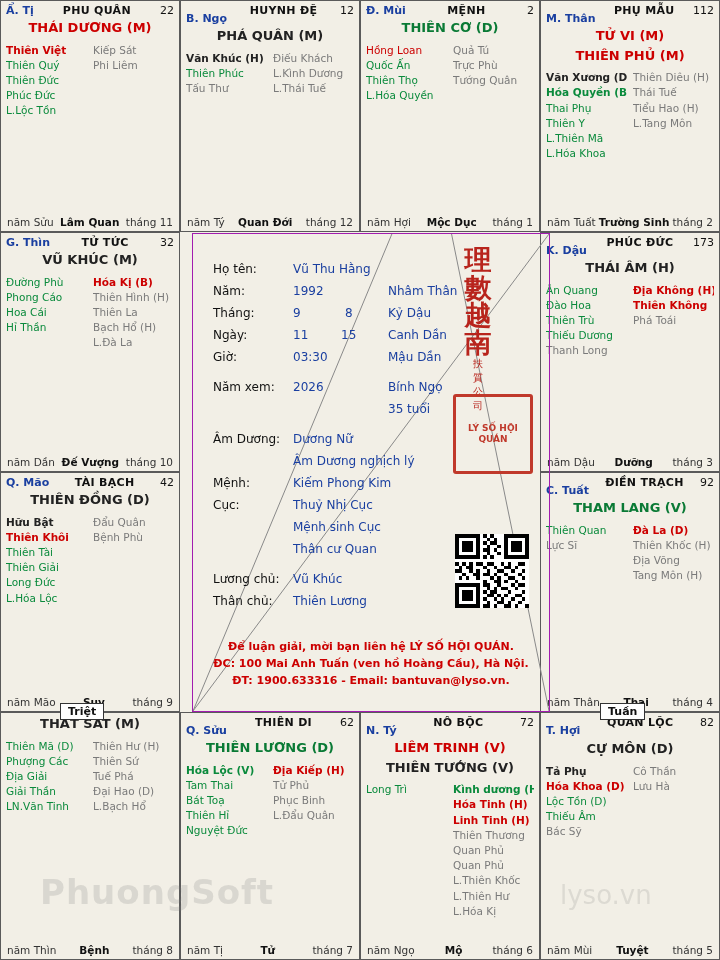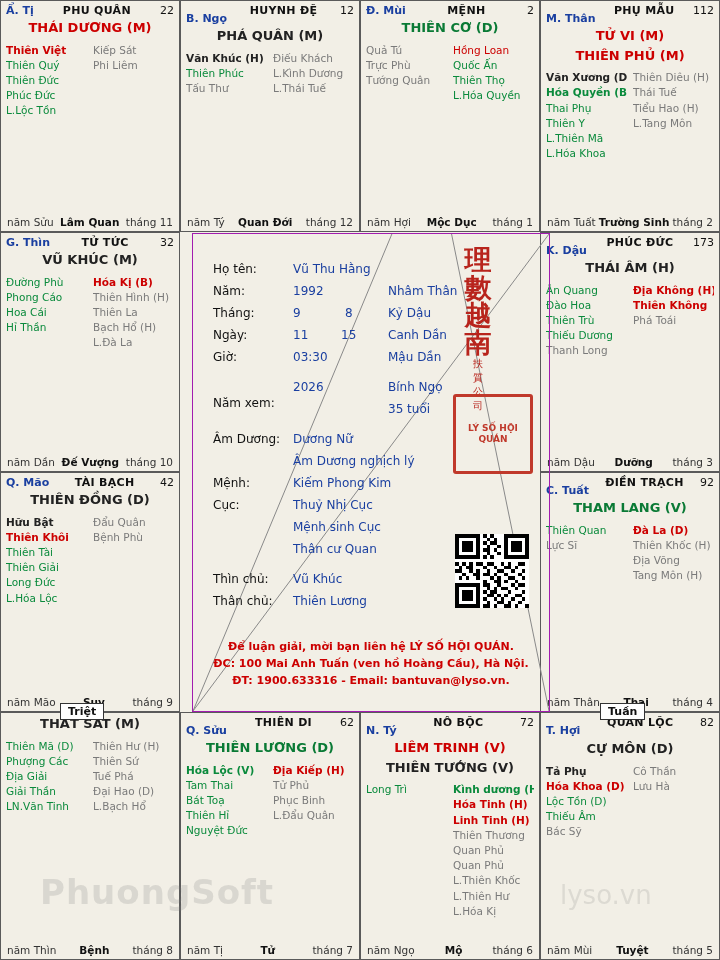--- a/index.html
+++ b/index.html
@@ -206,29 +206,29 @@
       <div class="hdr">
         <span class="chi chi-green">Đ. Mùi</span>
         <span class="cung">MỆNH</span>
         <span class="num">2</span>
       </div>
       <div>
         <div class="star-main s-green" style="margin-top: 2px;">THIÊN CƠ (D)</div>
       </div>
       <div class="cols">
         <div class="col">
-          <div class="t-gray">Quả Tú</div>
-          <div class="t-gray">Trực Phù</div>
-          <div class="t-gray">Tướng Quân</div>
-        </div>
-        <div class="col">
           <div class="t-redn">Hồng Loan</div>
           <div class="t-green">Quốc Ấn</div>
           <div class="t-green">Thiên Thọ</div>
           <div class="t-green">L.Hóa Quyền</div>
+        </div>
+        <div class="col">
+          <div class="t-gray">Quả Tú</div>
+          <div class="t-gray">Trực Phù</div>
+          <div class="t-gray">Tướng Quân</div>
         </div>
       </div>
       <div class="foot">
         <span class="fl">năm Hợi</span>
         <span class="fc">Mộc Dục</span>
         <span class="fr">tháng 1</span>
       </div>
     </div>
     <div class="cell">
       <div class="hdr">
@@ -524,38 +524,38 @@
 
   <div class="info" style="left:20px;top:94px;"><span class="lbl">Ngày:</span></div>
   <div class="info" style="left:100px;top:94px;"><span class="val">11</span></div>
   <div class="info" style="left:148px;top:94px;"><span class="val">15</span></div>
   <div class="info" style="left:195px;top:94px;"><span class="val">Canh Dần</span></div>
 
   <div class="info" style="left:20px;top:116px;"><span class="lbl">Giờ:</span></div>
   <div class="info" style="left:100px;top:116px;"><span class="val">03:30</span></div>
   <div class="info" style="left:195px;top:116px;"><span class="val">Mậu Dần</span></div>
 
-  <div class="info" style="left:20px;top:146px;margin-top:16px;"><span class="lbl">Năm xem:</span></div>
+  <div class="info" style="left:20px;top:146px;"><span class="lbl">Năm xem:</span></div>
   <div class="info" style="left:100px;top:146px;"><span class="val">2026</span></div>
   <div class="info" style="left:195px;top:146px;"><span class="val">Bính Ngọ</span></div>
   <div class="info" style="left:195px;top:168px;"><span class="val">35 tuổi</span></div>
 
   <div class="info" style="left:20px;top:198px;"><span class="lbl">Âm Dương:</span></div>
   <div class="info" style="left:100px;top:198px;"><span class="val">Dương Nữ</span></div>
   <div class="info" style="left:100px;top:220px;"><span class="val">Âm Dương nghịch lý</span></div>
 
   <div class="info" style="left:20px;top:242px;"><span class="lbl">Mệnh:</span></div>
   <div class="info" style="left:100px;top:242px;"><span class="val">Kiếm Phong Kim</span></div>
 
   <div class="info" style="left:20px;top:264px;"><span class="lbl">Cục:</span></div>
   <div class="info" style="left:100px;top:264px;"><span class="val">Thuỷ Nhị Cục</span></div>
   <div class="info" style="left:100px;top:286px;"><span class="val">Mệnh sinh Cục</span></div>
   <div class="info" style="left:100px;top:308px;"><span class="val">Thân cư Quan</span></div>
 
-  <div class="info" style="left:20px;top:338px;"><span class="lbl">Thìn chủ:</span></div>
+  <div class="info" style="left:20px;top:338px;"><span class="lbl">Lương chủ:</span></div>
   <div class="info" style="left:100px;top:338px;"><span class="val">Vũ Khúc</span></div>
 
   <div class="info" style="left:20px;top:360px;"><span class="lbl">Thân chủ:</span></div>
   <div class="info" style="left:100px;top:360px;"><span class="val">Thiên Lương</span></div>
 
   <div class="seal">
     <div class="big">理</div>
     <div class="big">數</div>
     <div class="big">越</div>
     <div class="big">南</div>

